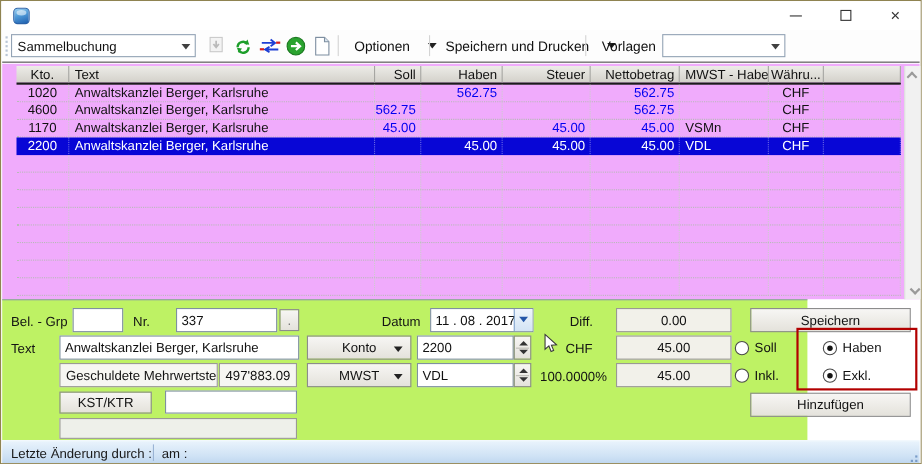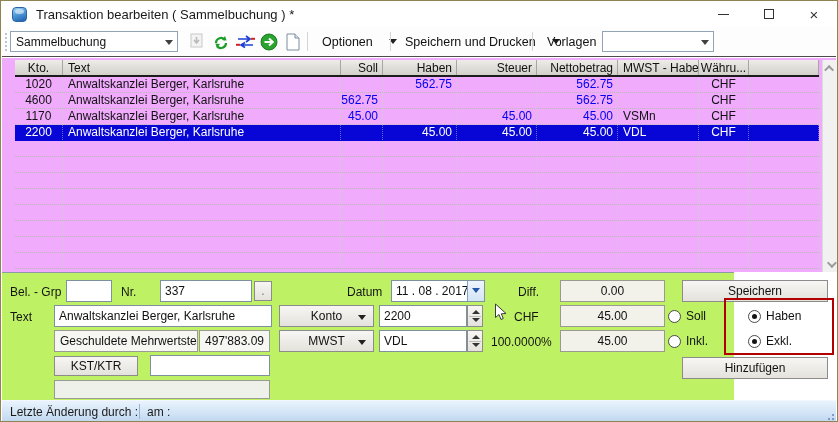--- a/index.html
+++ b/index.html
@@ -116,21 +116,20 @@
   .gripdots { position:absolute; right:2px; bottom:2px; width:12px; height:12px; }
   .gripdots i { position:absolute; width:2px; height:2px; background:#7a9cc8; }
 </style>
 </head>
 <body>
 
 <div class="window">
 
   <div class="titlebar">
     <span class="app-icon"></span>
-    <span class="title-text">Transaktion bearbeiten ( Sammelbuchung ) *</span>
     <div class="winbtn min">
         <span class="glyph-min"></span>
       </div>
     <div class="winbtn max">
         <span class="glyph-max"></span>
       </div>
     <div class="winbtn close">
         <span class="glyph-close">×</span>
       </div>
   </div>

